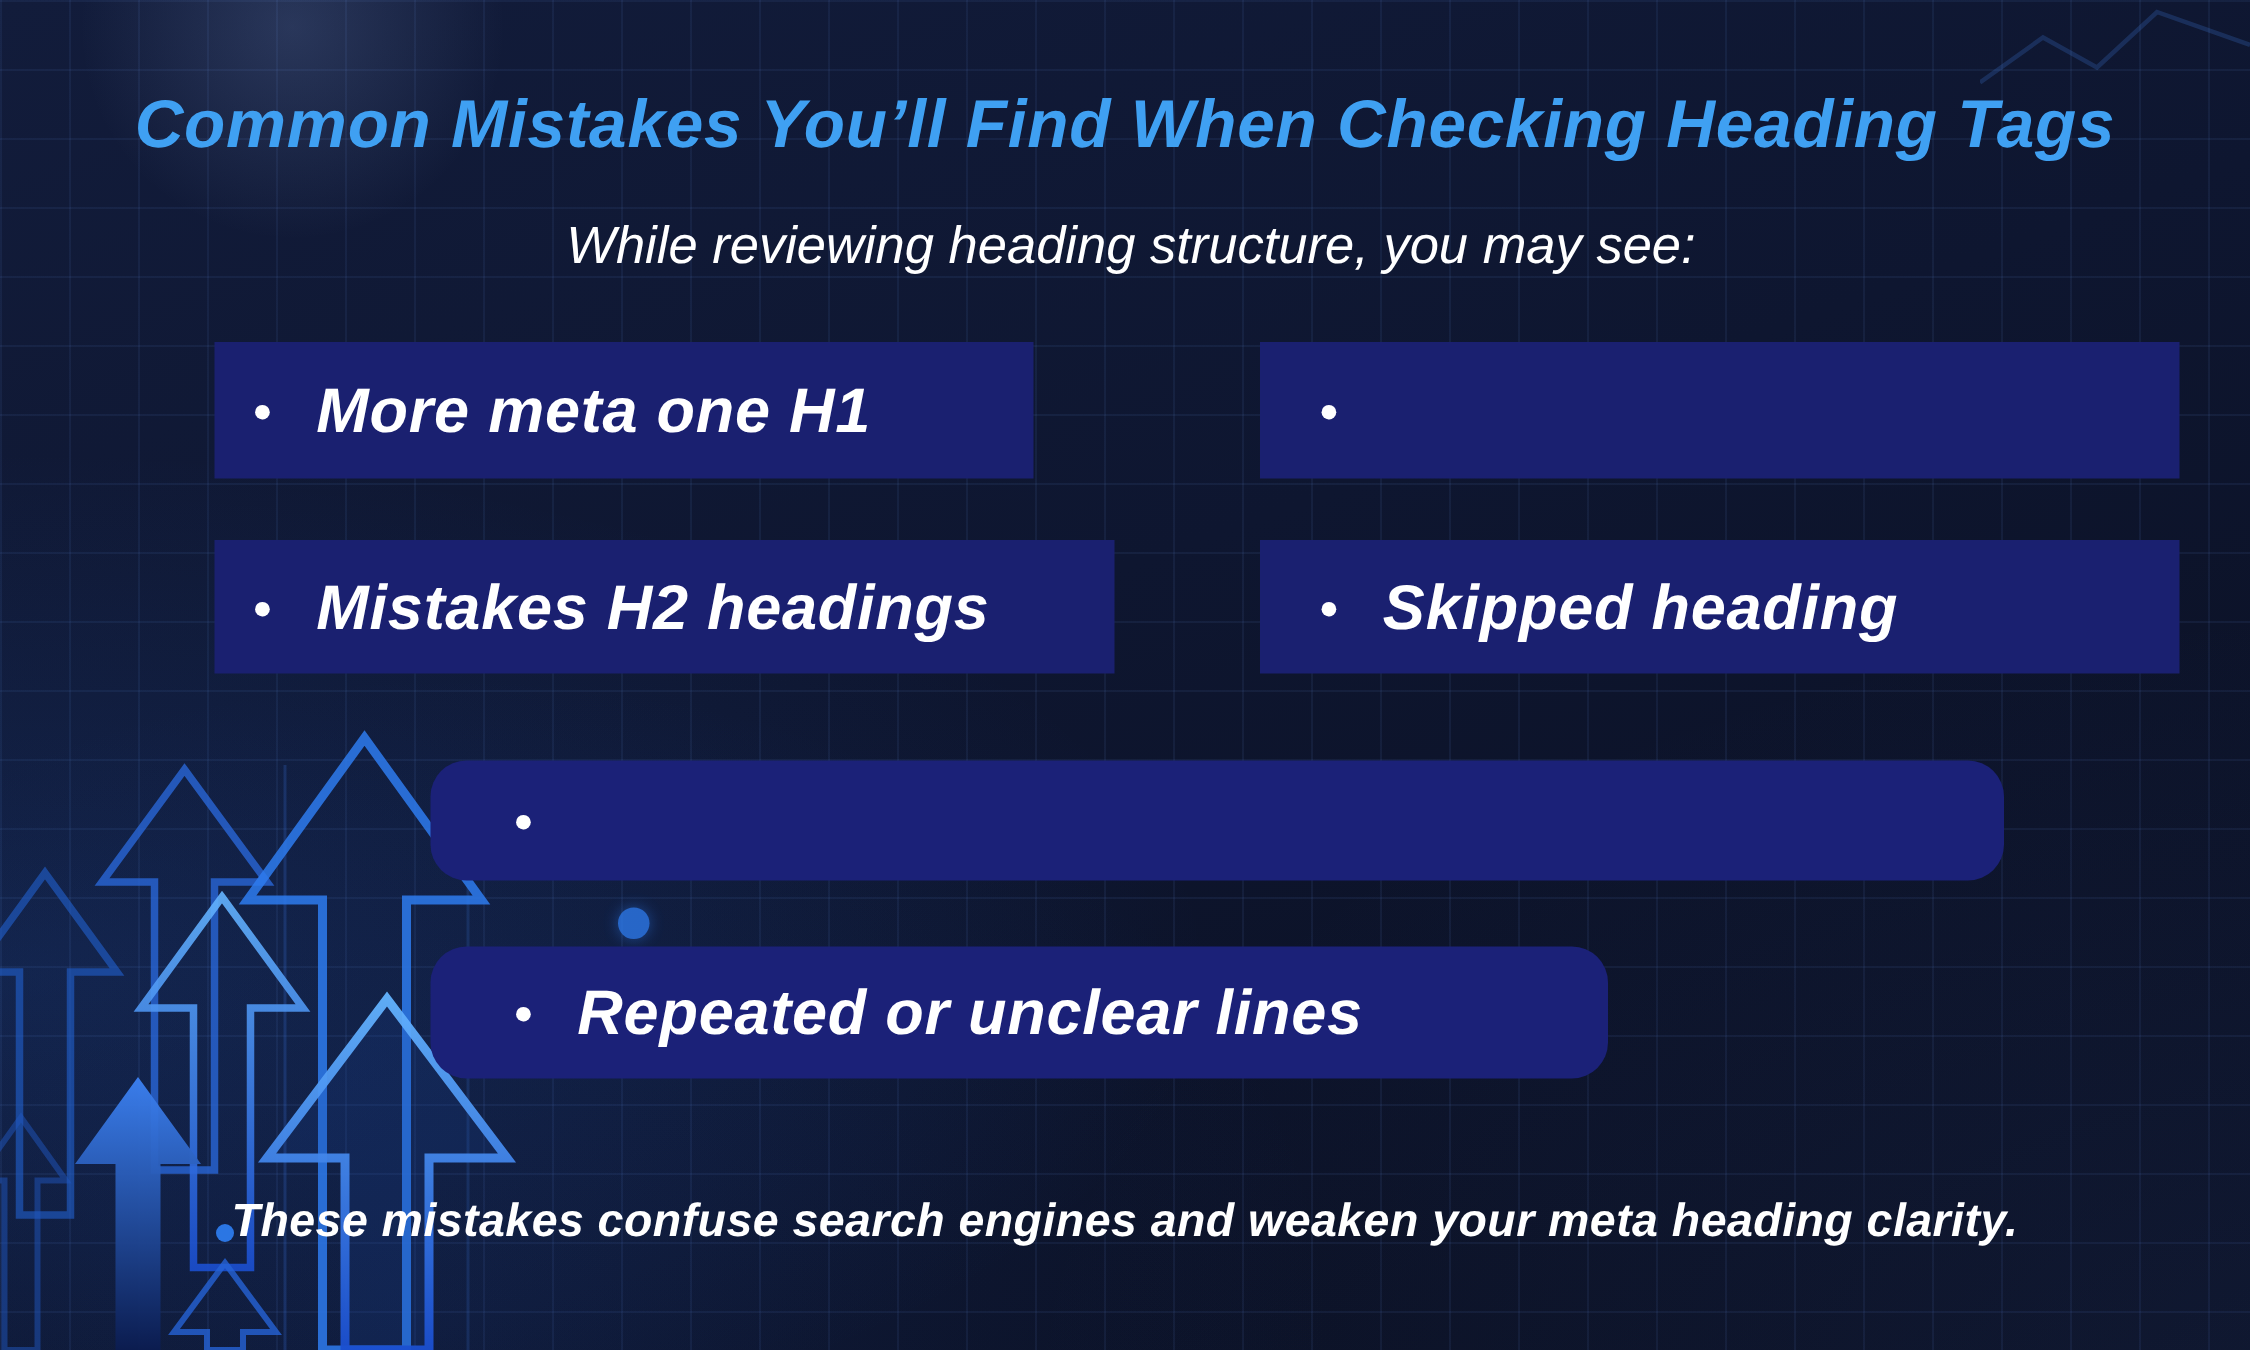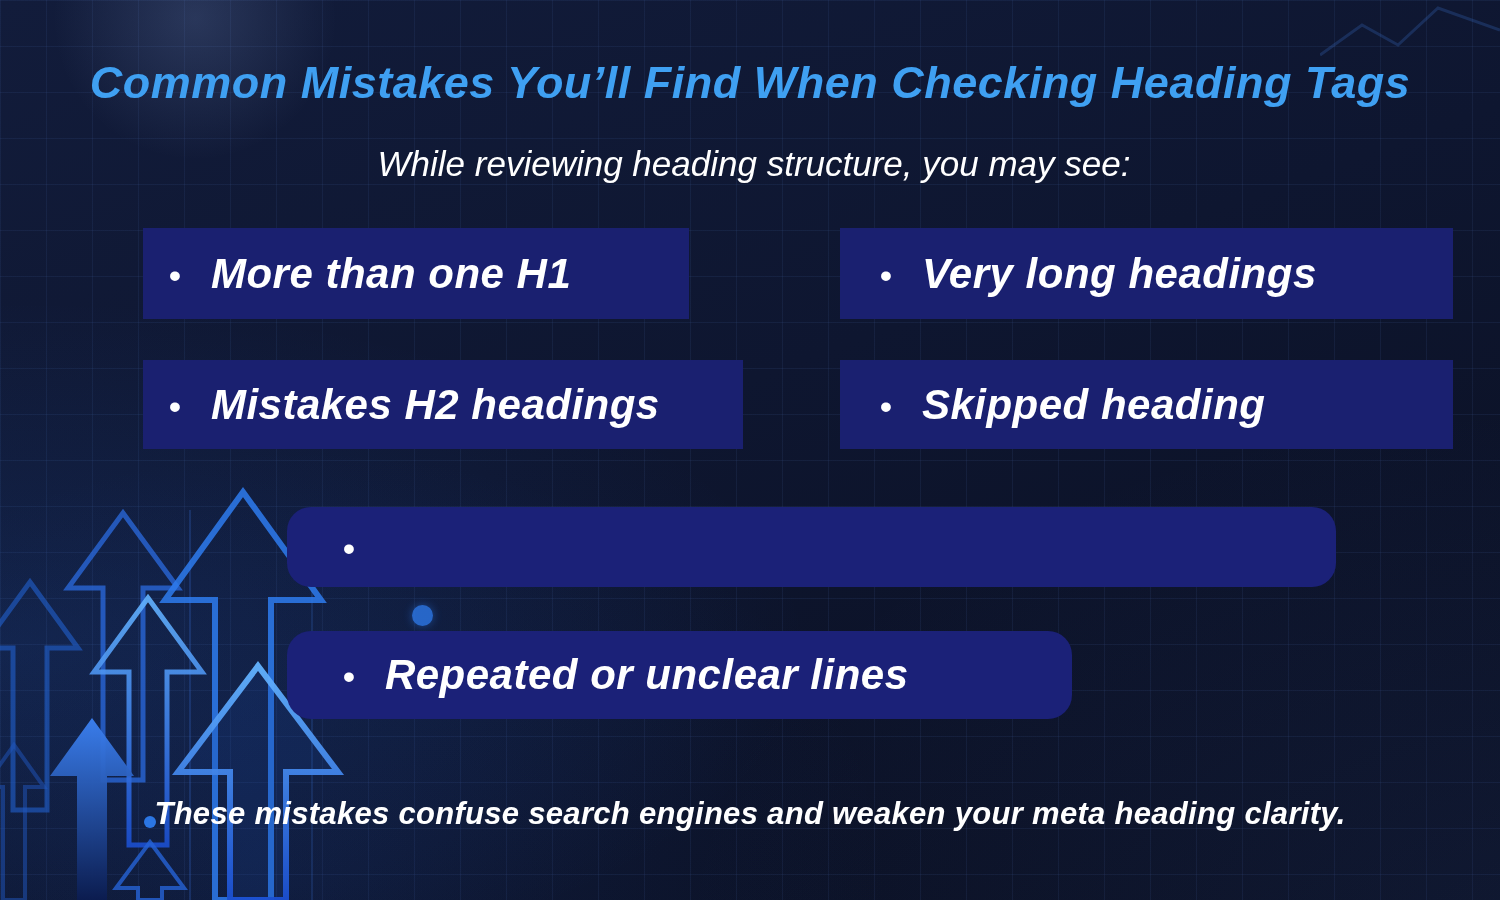--- a/index.html
+++ b/index.html
@@ -108,26 +108,25 @@
     <polyline points="0,55 42,25 78,45 118,8 180,30" fill="none" stroke="rgba(70,130,230,0.22)" stroke-width="3"></polyline>
   </svg>
 
   <div class="dot-deco"></div>
 
   <h1 class="title">Common Mistakes You’ll Find When Checking Heading Tags</h1>
   <h2 class="subtitle">While reviewing heading structure, you may see:</h2>
 
   <div class="mbox b1">
     <span class="bullet">•</span>
-    <span class="mlabel">More than one H1</span>
+    <span class="mlabel">More meta one H1</span>
   </div>
 
   <div class="mbox b2">
     <span class="bullet">•</span>
-    <span class="mlabel">Very long headings</span>
   </div>
 
   <div class="mbox b3">
     <span class="bullet">•</span>
     <span class="mlabel">Mistakes H2 headings</span>
   </div>
 
   <div class="mbox b4">
     <span class="bullet">•</span>
     <span class="mlabel">Skipped heading</span>

